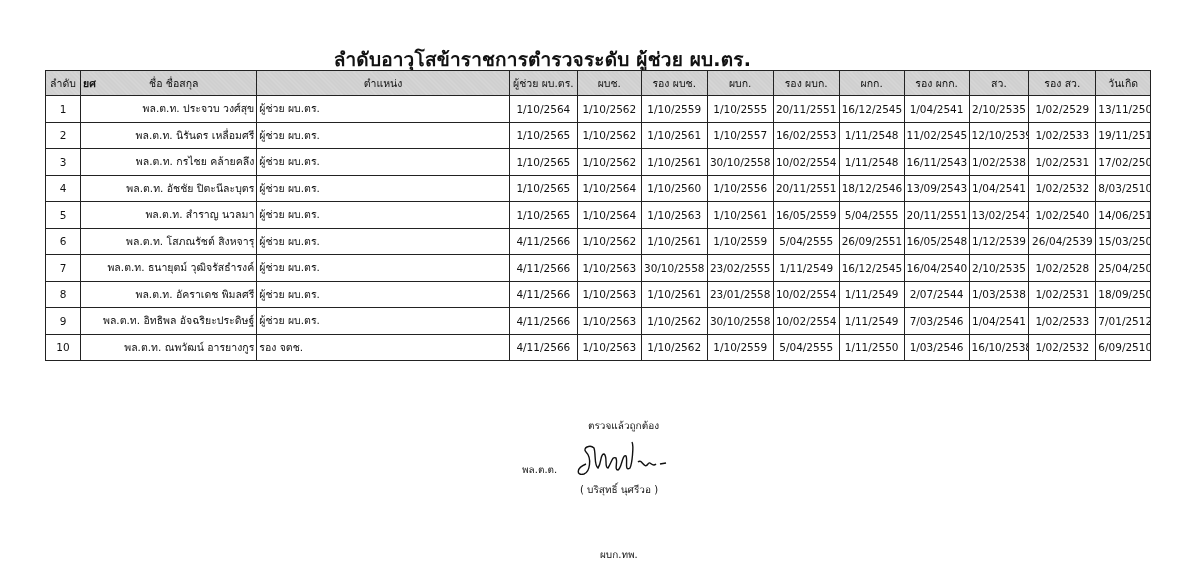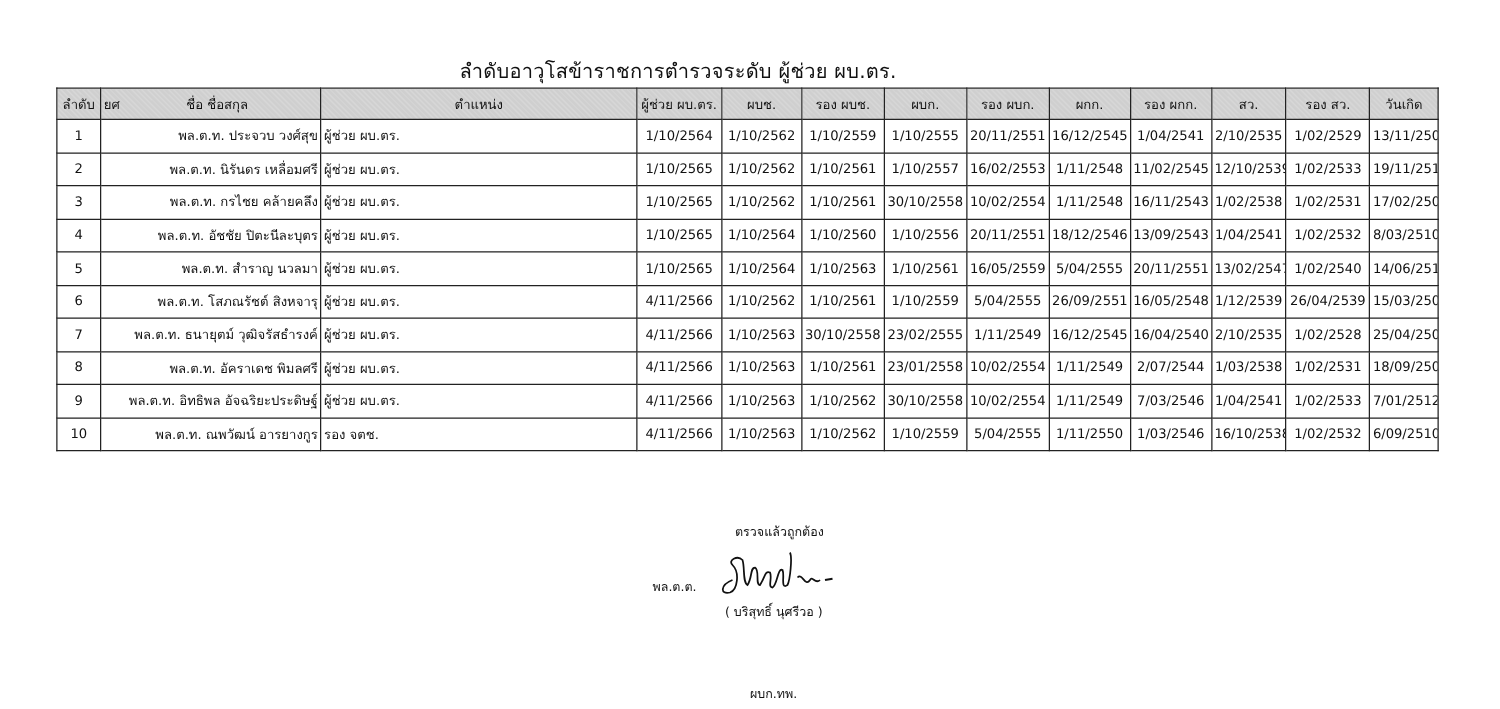--- a/index.html
+++ b/index.html
@@ -3,40 +3,40 @@
 <meta charset="utf-8">
 <style>
   html, body { margin: 0; padding: 0; background: #ffffff; }
   body {
     width: 1200px; height: 567px; position: relative; overflow: hidden;
     font-family: "DejaVu Sans", "Liberation Sans", sans-serif;
     color: #111;
   }
   .title {
     position: absolute; left: 0; width: 1085px; top: 44px;
-    text-align: center; font-size: 16px; font-weight: normal; letter-spacing: 0.2px;
+    text-align: center; font-size: 19px; font-weight: bold; letter-spacing: 0.2px;
   }
   table.roster {
     position: absolute; left: 45px; top: 70px;
     border-collapse: collapse; table-layout: fixed;
     width: 1106px; font-size: 10.5px;
   }
   table.roster th, table.roster td {
     border: 1px solid #222; padding: 0 2px; height: 25.5px;
     white-space: nowrap; overflow: hidden;
   }
   table.roster thead th {
     background: #cfcfcf; font-weight: normal; height: 24px; font-size: 10.5px;
     background-image: repeating-linear-gradient(45deg, rgba(255,255,255,0.18) 0 1px, transparent 1px 3px);
   }
   td.c { text-align: center; }
   td.l { text-align: right; padding-left: 5px; }
   td.pos { text-align: left; padding-left: 2px; }
   th.name-h { text-align: left; padding-left: 14px; }
-  th.name-h span.rank { display: inline-block; width: 66px; }
+  th.name-h span.rank { display: inline-block; width: 66px; font-weight: bold; }
   .sign {
     position: absolute; left: 500px; top: 410px; width: 220px; font-size: 10px;
   }
   .sign .checked { position: absolute; left: 88px; top: 8px; }
   .sign .rank-lbl { position: absolute; left: 22px; top: 52px; }
   .sign .sig { position: absolute; left: 72px; top: 28px; width: 100px; height: 42px; }
   .sign .fullname { position: absolute; left: 80px; top: 72px; }
   .sign .unit { position: absolute; left: 100px; top: 97px; margin-top: 40px; }
 </style>
 </head>

